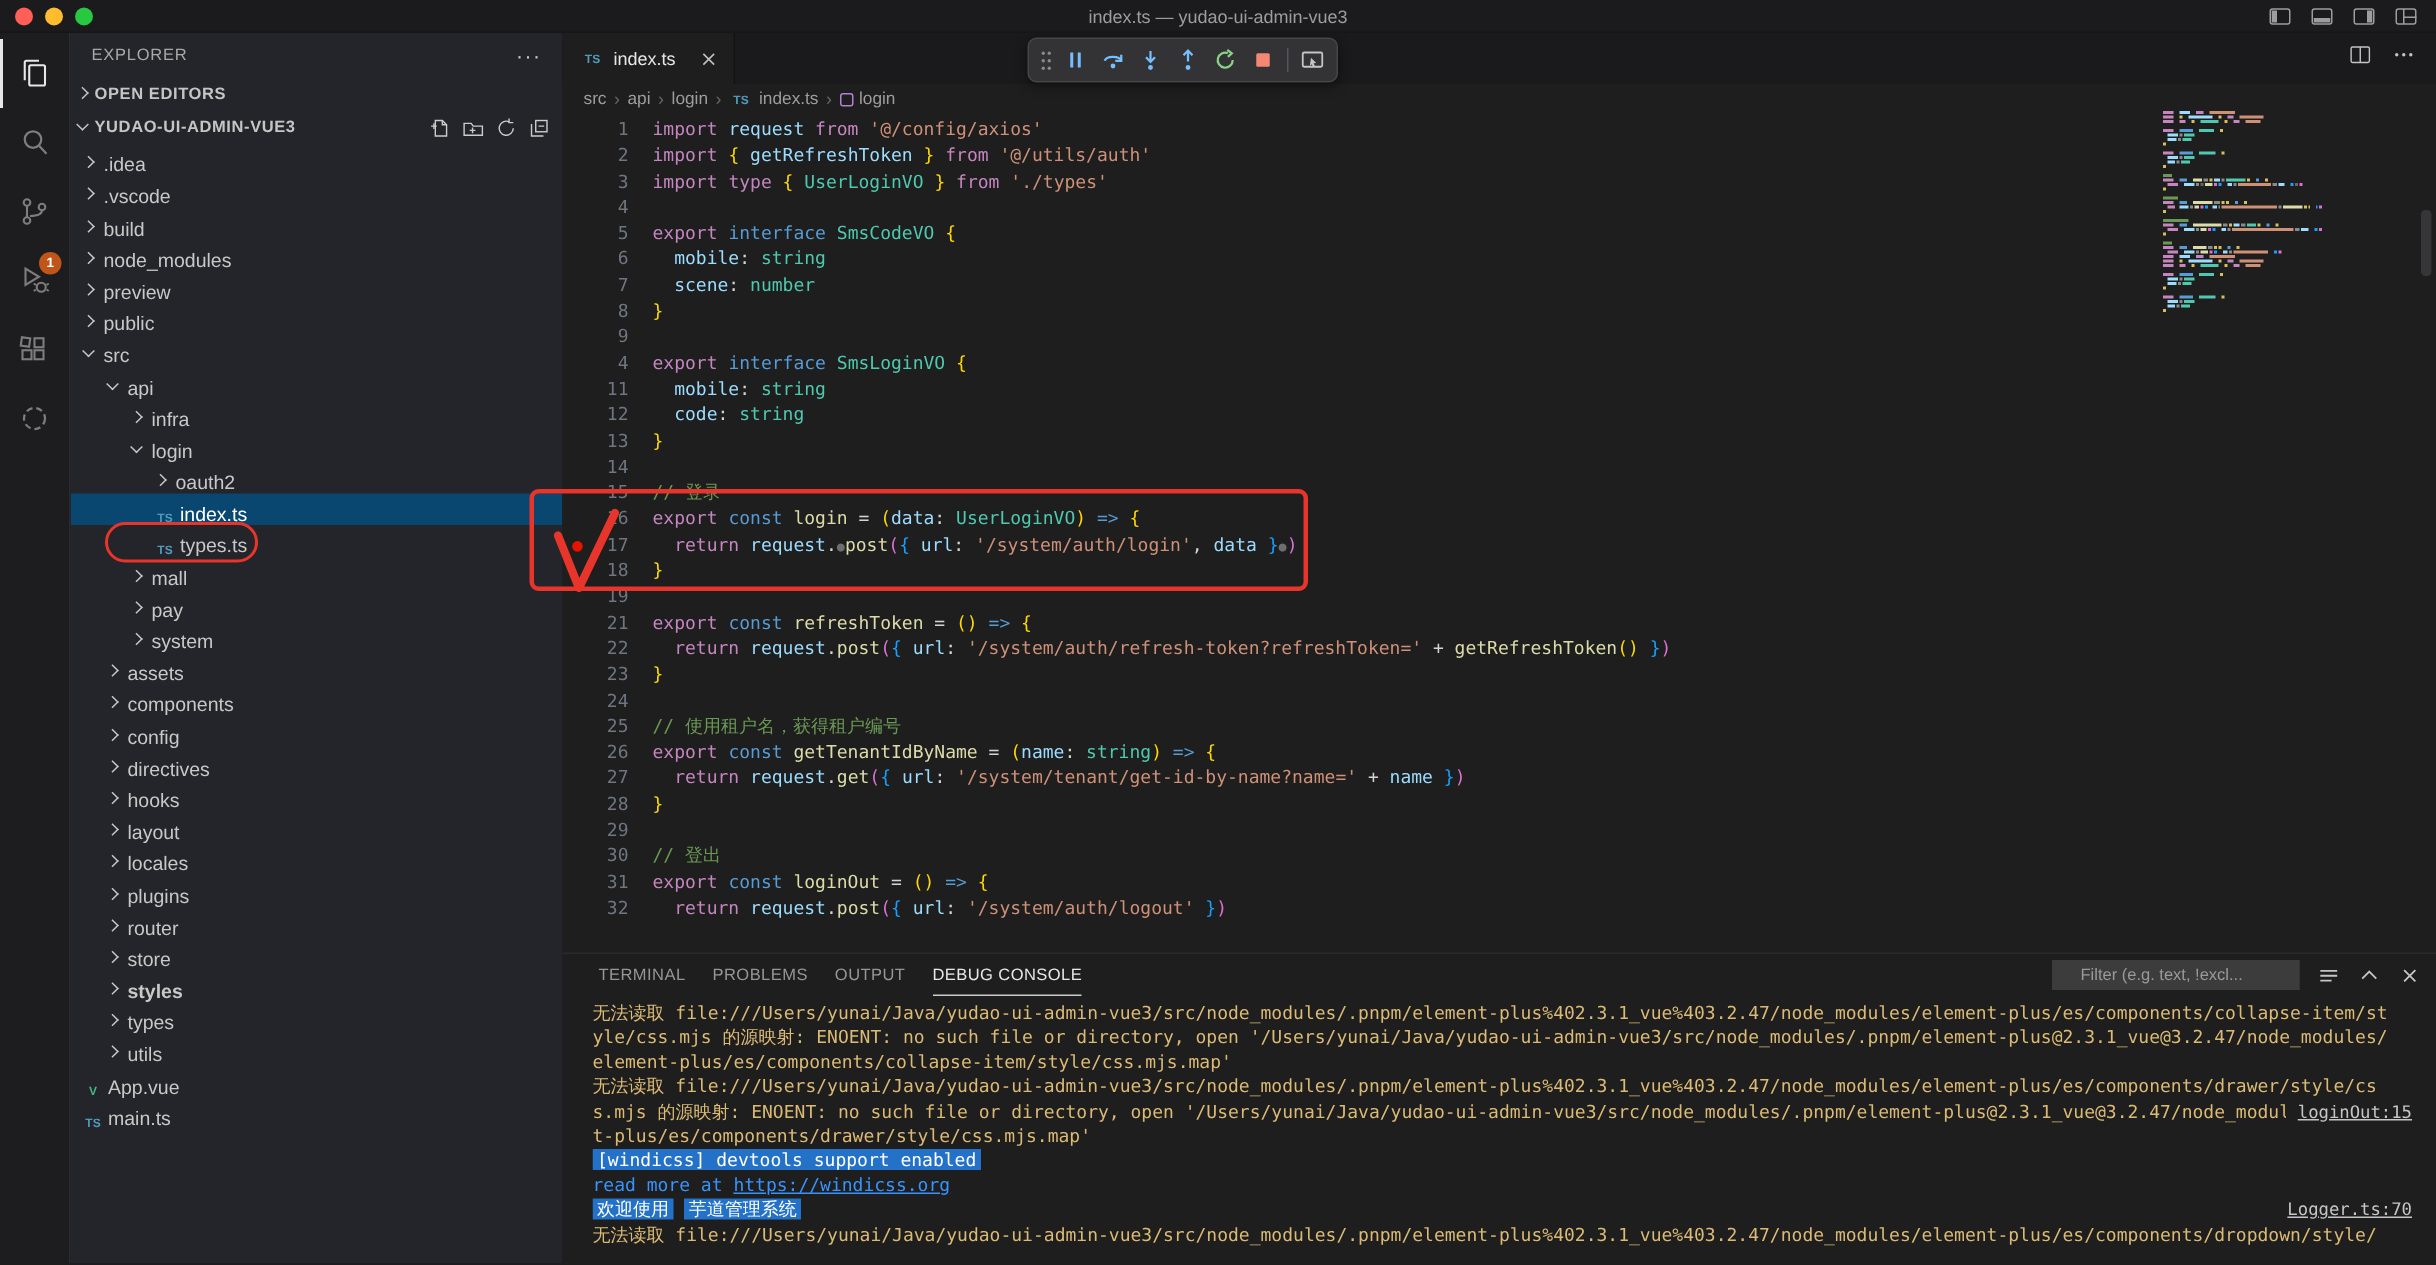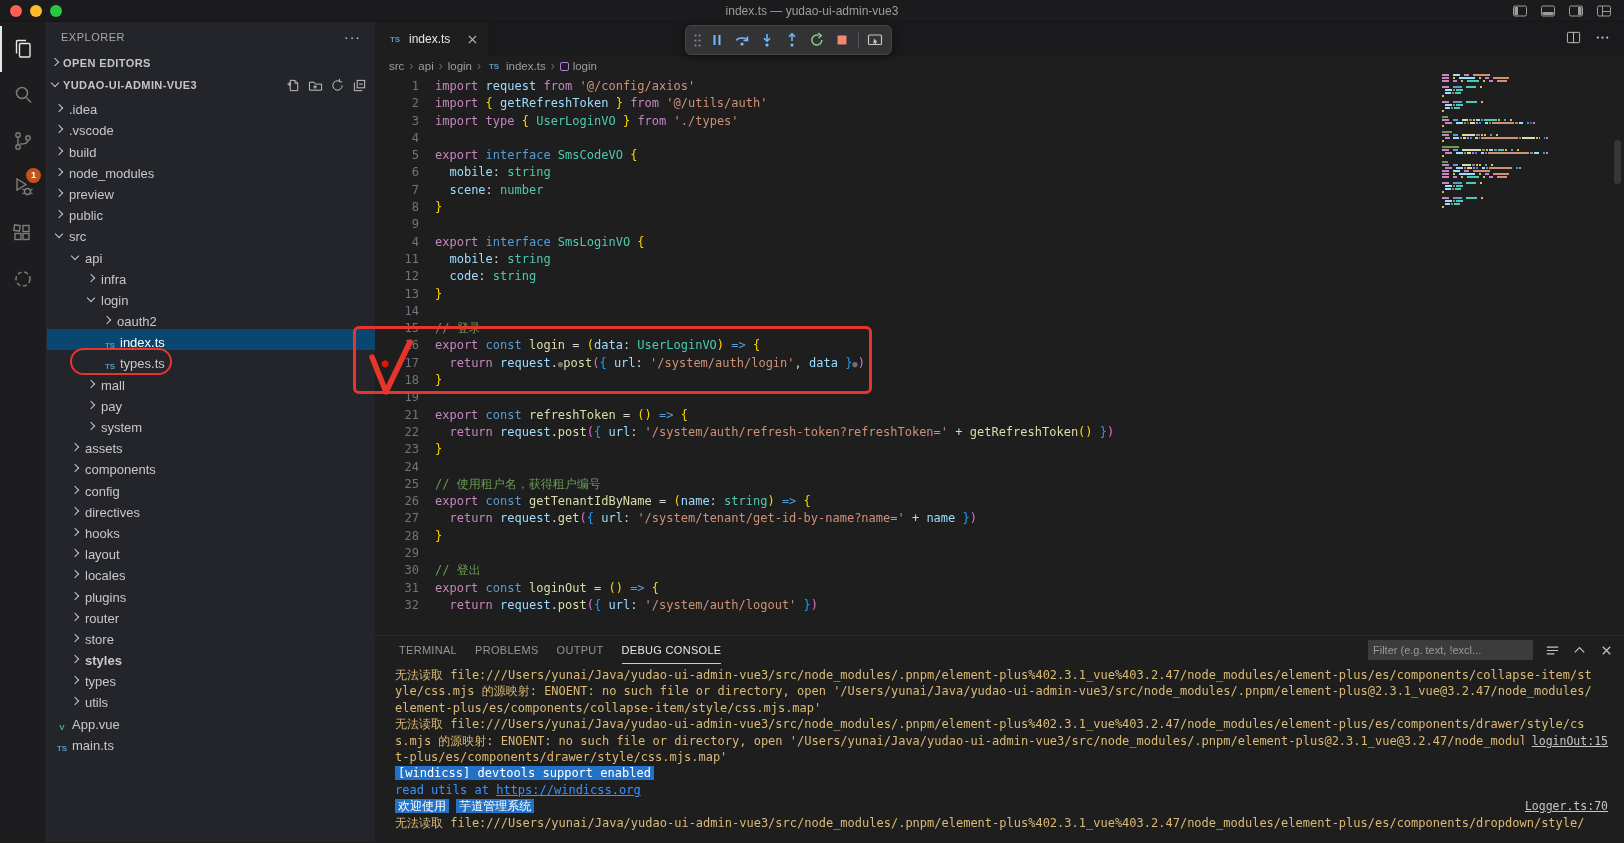--- a/index.html
+++ b/index.html
@@ -77,21 +77,21 @@
   .dt-grip { width:14px; height:24px; display:flex; align-items:center; justify-content:center; cursor:grab; }
   .dt-sep { width:1px; height:16px; background:#555559; margin:0 3px; }
 
   
   .panel { height:207px; flex:none; border-top:1px solid #2b2b2e; display:flex; flex-direction:column; background:#1e1e1e; }
   .panel-head { height:28px; flex:none; display:flex; align-items:center; padding:0 10px 0 24px; }
   .panel-tabs { display:flex; gap:18px; height:100%; }
   .ptab { height:100%; display:flex; align-items:center; font-size:11px; letter-spacing:.3px; color:#969696; cursor:pointer; }
   .ptab.active { color:#e7e7e7; box-shadow:inset 0 -1px 0 #cccccc; }
   .panel-right { margin-left:auto; display:flex; align-items:center; gap:12px; }
-  .filter-input { width:165px; height:20px; background:#3c3c3c; border:1px solid #3c3c3c; color:#cccccc; font-size:11px; padding:0 4px; outline:none; }
+  .filter-input { width:165px; height:20px; background:#3c3c3c; border:1px solid #3c3c3c; color:#cccccc; font-size:11px; padding:0 18px; outline:none; }
   .filter-input::placeholder { color:#9a9a9a; }
   .panel-right svg { display:block; cursor:pointer; }
   .panel-content { flex:1; overflow:hidden; font-family:"DejaVu Sans Mono","Liberation Mono",monospace; font-size:12px; padding:3px 0 0 20px; }
   .console-line { height:16.4px; line-height:16.4px; display:flex; }
   .cl-main { white-space:pre; overflow:hidden; flex:1; }
   .cl-src { flex:none; margin-left:8px; padding-right:16px; color:#c5c5c5; text-decoration:underline; font-size:11.5px; cursor:pointer; }
   .cs-warn { color:#dbba75; }
   .cs-badge { background:#2472c8; color:#ffffff; padding:0 3px; }
   .cs-link { color:#3794ff; text-decoration:underline; cursor:pointer; }
   .cs-info { color:#3794ff; }
@@ -890,21 +890,21 @@
               <span class="cl-main"><span class="cs-warn">s.mjs 的源映射: ENOENT: no such file or directory, open '/Users/yunai/Java/yudao-ui-admin-vue3/src/node_modules/.pnpm/element-plus@2.3.1_vue@3.2.47/node_modules/elemen</span></span>
               <span class="cl-src">loginOut:15</span>
             </div>
             <div class="console-line">
               <span class="cl-main"><span class="cs-warn">t-plus/es/components/drawer/style/css.mjs.map'</span></span>
             </div>
             <div class="console-line">
               <span class="cl-main"><span class="cs-badge">[windicss] devtools support enabled</span></span>
             </div>
             <div class="console-line">
-              <span class="cl-main"><span class="cs-info">read utils at </span><span class="cs-link">https://windicss.org</span></span>
+              <span class="cl-main"><span class="cs-info">read more at </span><span class="cs-link">https://windicss.org</span></span>
             </div>
             <div class="console-line">
               <span class="cl-main"><span class="cs-badge">欢迎使用</span><span class="cs-plain"> </span><span class="cs-badge">芋道管理系统</span></span>
               <span class="cl-src">Logger.ts:70</span>
             </div>
             <div class="console-line">
               <span class="cl-main"><span class="cs-warn">无法读取 file:///Users/yunai/Java/yudao-ui-admin-vue3/src/node_modules/.pnpm/element-plus%402.3.1_vue%403.2.47/node_modules/element-plus/es/components/dropdown/style/</span></span>
             </div>
           </div>
       </div>

